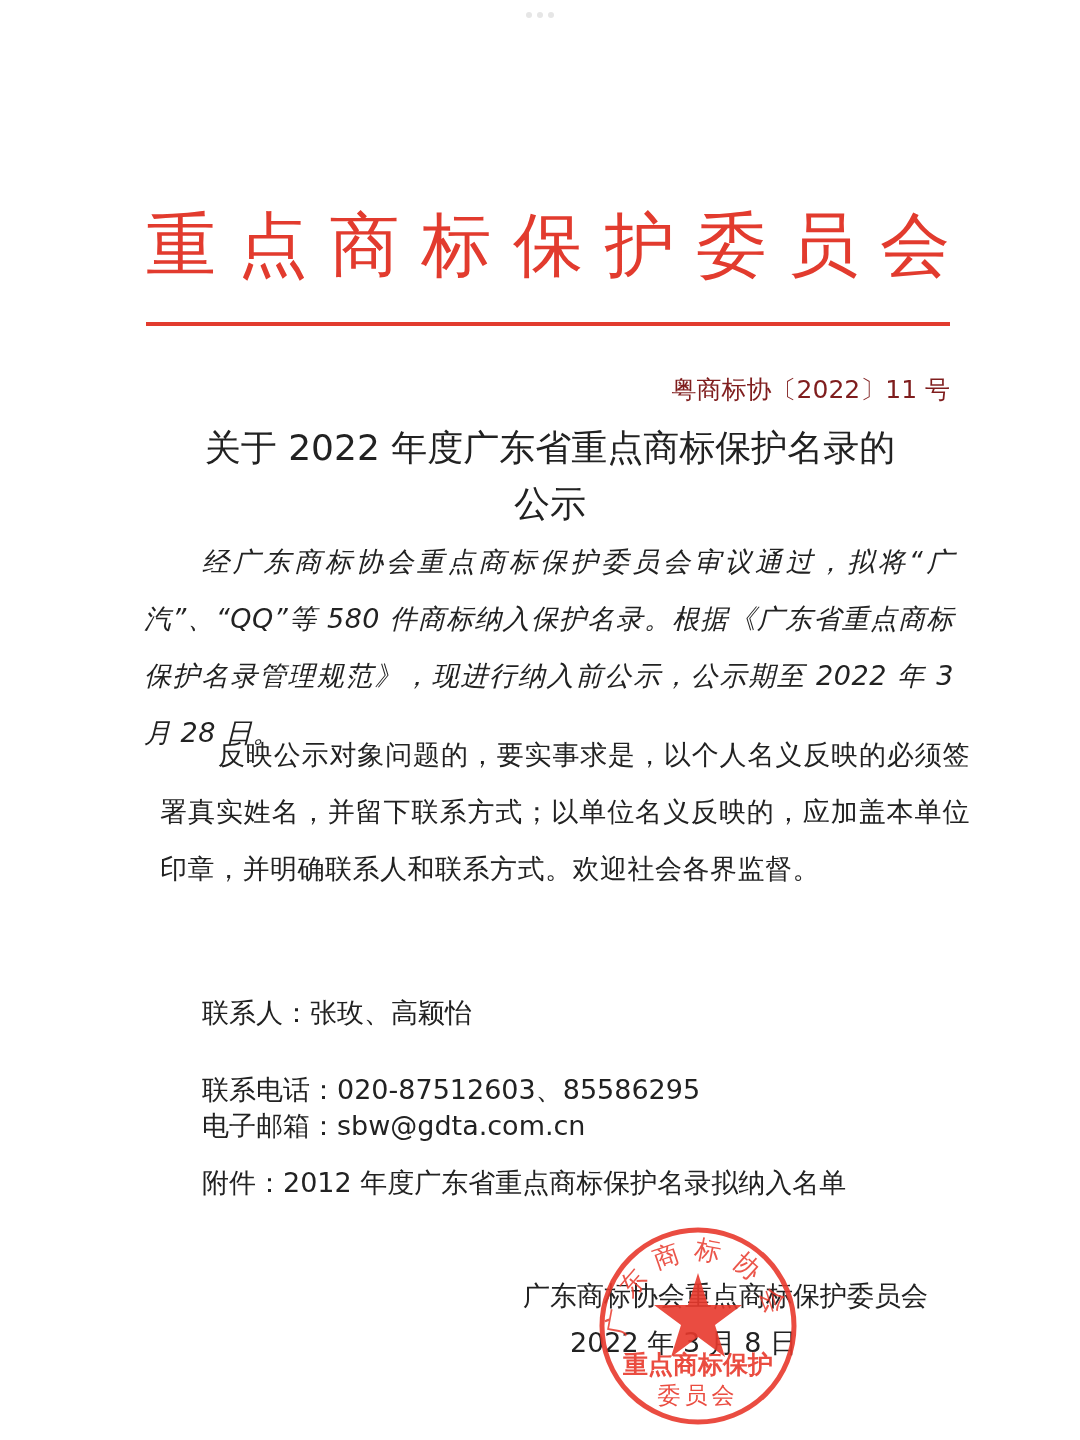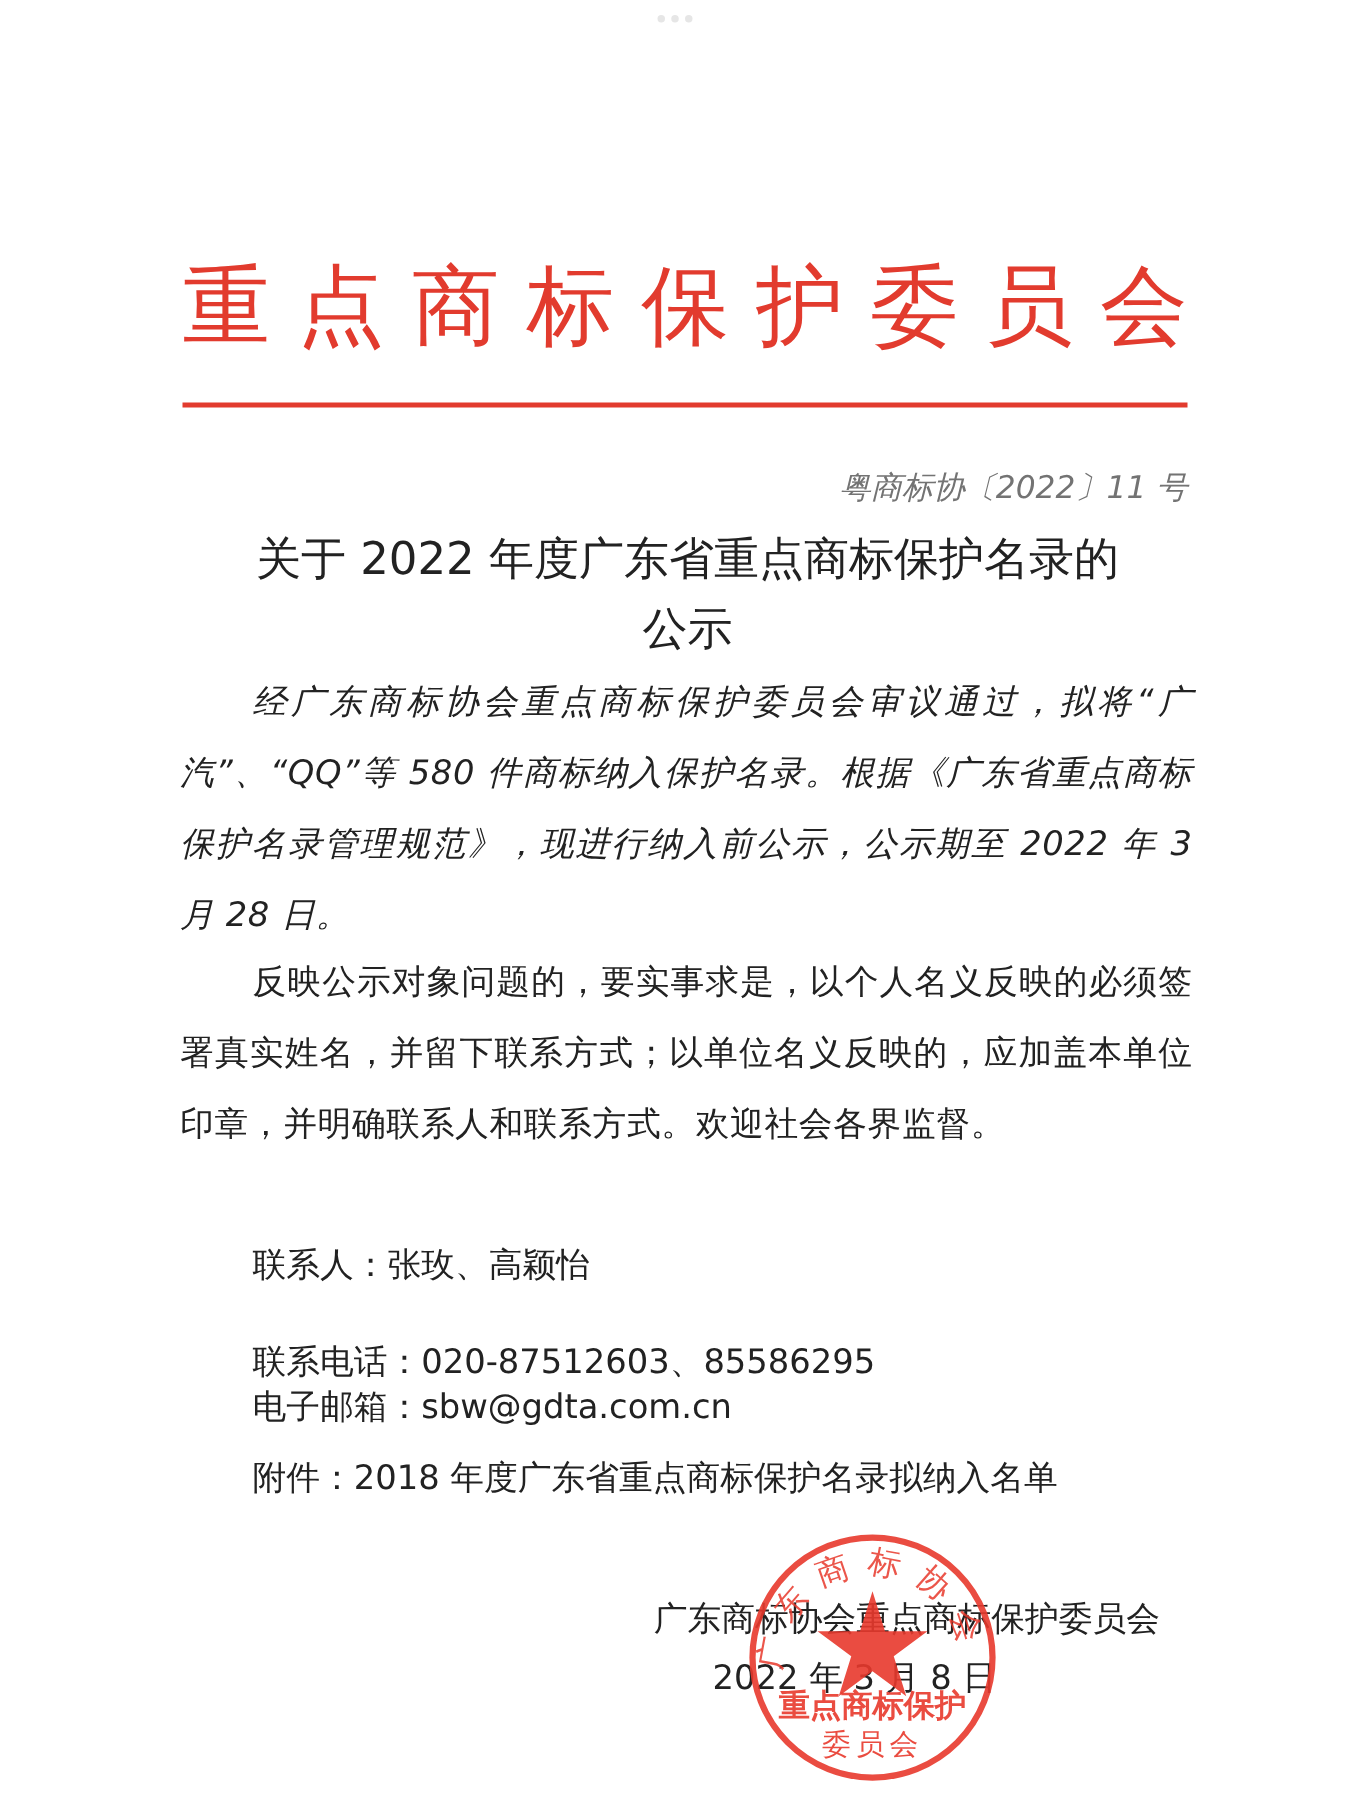--- a/index.html
+++ b/index.html
@@ -51,22 +51,21 @@
       width: 804px;
       height: 4px;
       background: #e23b2e;
     }
     .doc-number {
       position: absolute;
       right: 130px;
       top: 370px;
       font-size: 25px;
       line-height: 40px;
-      color: #737373;
-      font-style: italic;
+      color: #7f1d1d;
     }
     .title {
       position: absolute;
       left: 140px;
       width: 820px;
       top: 420px;
       text-align: center;
       font-size: 36px;
       line-height: 56px;
       color: #222;
@@ -76,21 +75,21 @@
       left: 144px;
       width: 810px;
       font-size: 27px;
       line-height: 57px;
       text-indent: 58px;
       text-align: justify;
       color: #222;
       letter-spacing: 0.5px;
     }
     .p1 { top: 533px; font-style: italic; }
-    .p2 { top: 757px; }
+    .p2 { top: 726px; margin-left: 16px; }
     .contact {
       position: absolute;
       left: 202px;
       font-size: 27px;
       line-height: 40px;
       color: #222;
     }
     .c1 { top: 993px; }
     .c2 { top: 1070px; }
     .c3 { top: 1106px; }
@@ -151,21 +150,21 @@
   <div>关于 2022 年度广东省重点商标保护名录的</div>
   <div>公示</div>
 </div>
 
 <div class="para p1">经广东商标协会重点商标保护委员会审议通过，拟将“广汽”、“QQ”等 580 件商标纳入保护名录。根据《广东省重点商标保护名录管理规范》，现进行纳入前公示，公示期至 2022 年 3 月 28 日。</div>
 <div class="para p2">反映公示对象问题的，要实事求是，以个人名义反映的必须签署真实姓名，并留下联系方式；以单位名义反映的，应加盖本单位印章，并明确联系人和联系方式。欢迎社会各界监督。</div>
 
 <div class="contact c1">联系人：张玫、高颖怡</div>
 <div class="contact c2">联系电话：020-87512603、85586295</div>
 <div class="contact c3">电子邮箱：sbw@gdta.com.cn</div>
-<div class="contact c4">附件：2018 年度广东省重点商标保护名录拟纳入名单</div>
+<div class="contact c4">附件：2012 年度广东省重点商标保护名录拟纳入名单</div>
 
 <div class="sign-org">广东商标协会重点商标保护委员会</div>
 <div class="sign-date">2022 年 3 月 8 日</div>
 
 <svg class="seal seal-overlay" viewBox="0 0 202 202" xmlns="http://www.w3.org/2000/svg">
   <defs>
     <path id="sealArc" d="M 30 118 A 72 72 0 1 1 172 118"></path>
   </defs>
   <circle cx="101" cy="101" r="96" fill="none" stroke="#e8392c" stroke-width="5" opacity="0.9"></circle>
   <text font-size="26" fill="#e8392c" opacity="0.85" font-family="DejaVu Sans, sans-serif" letter-spacing="12">

